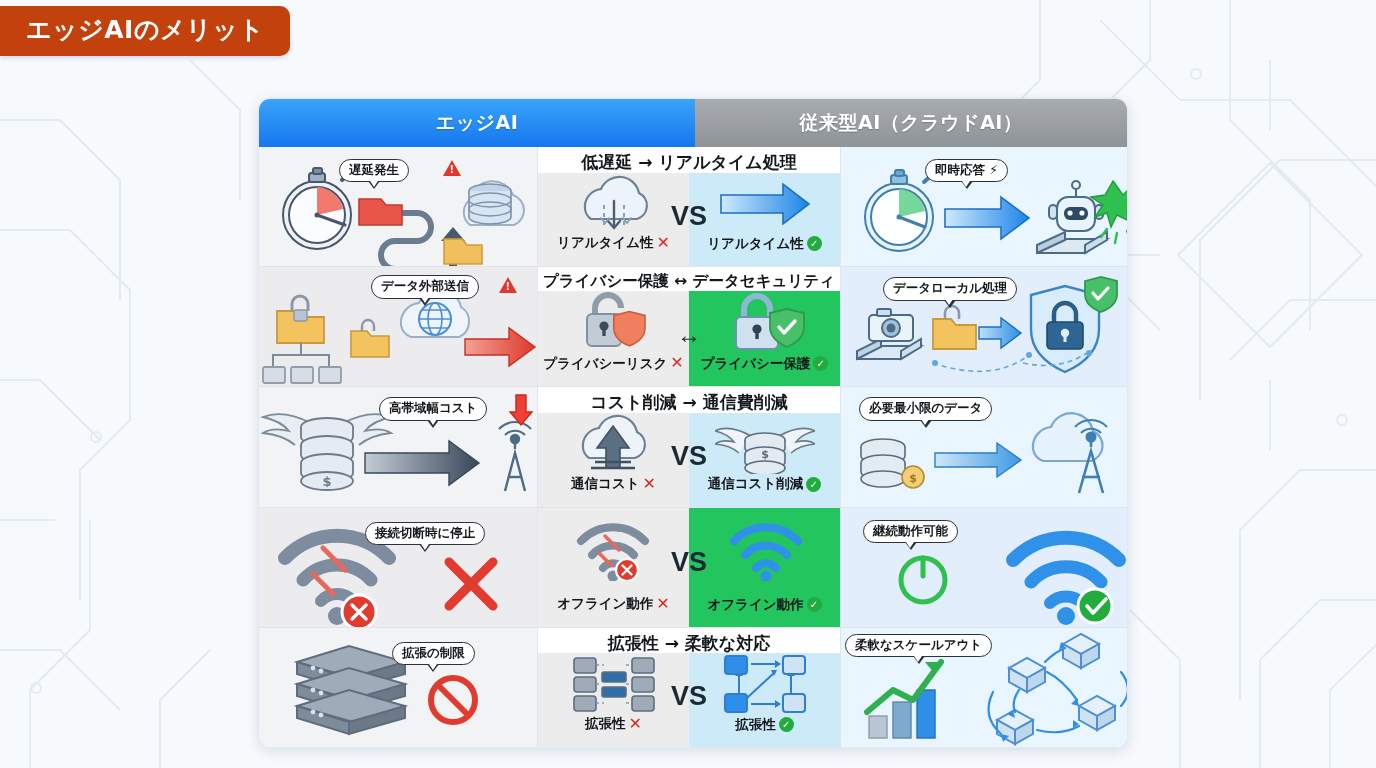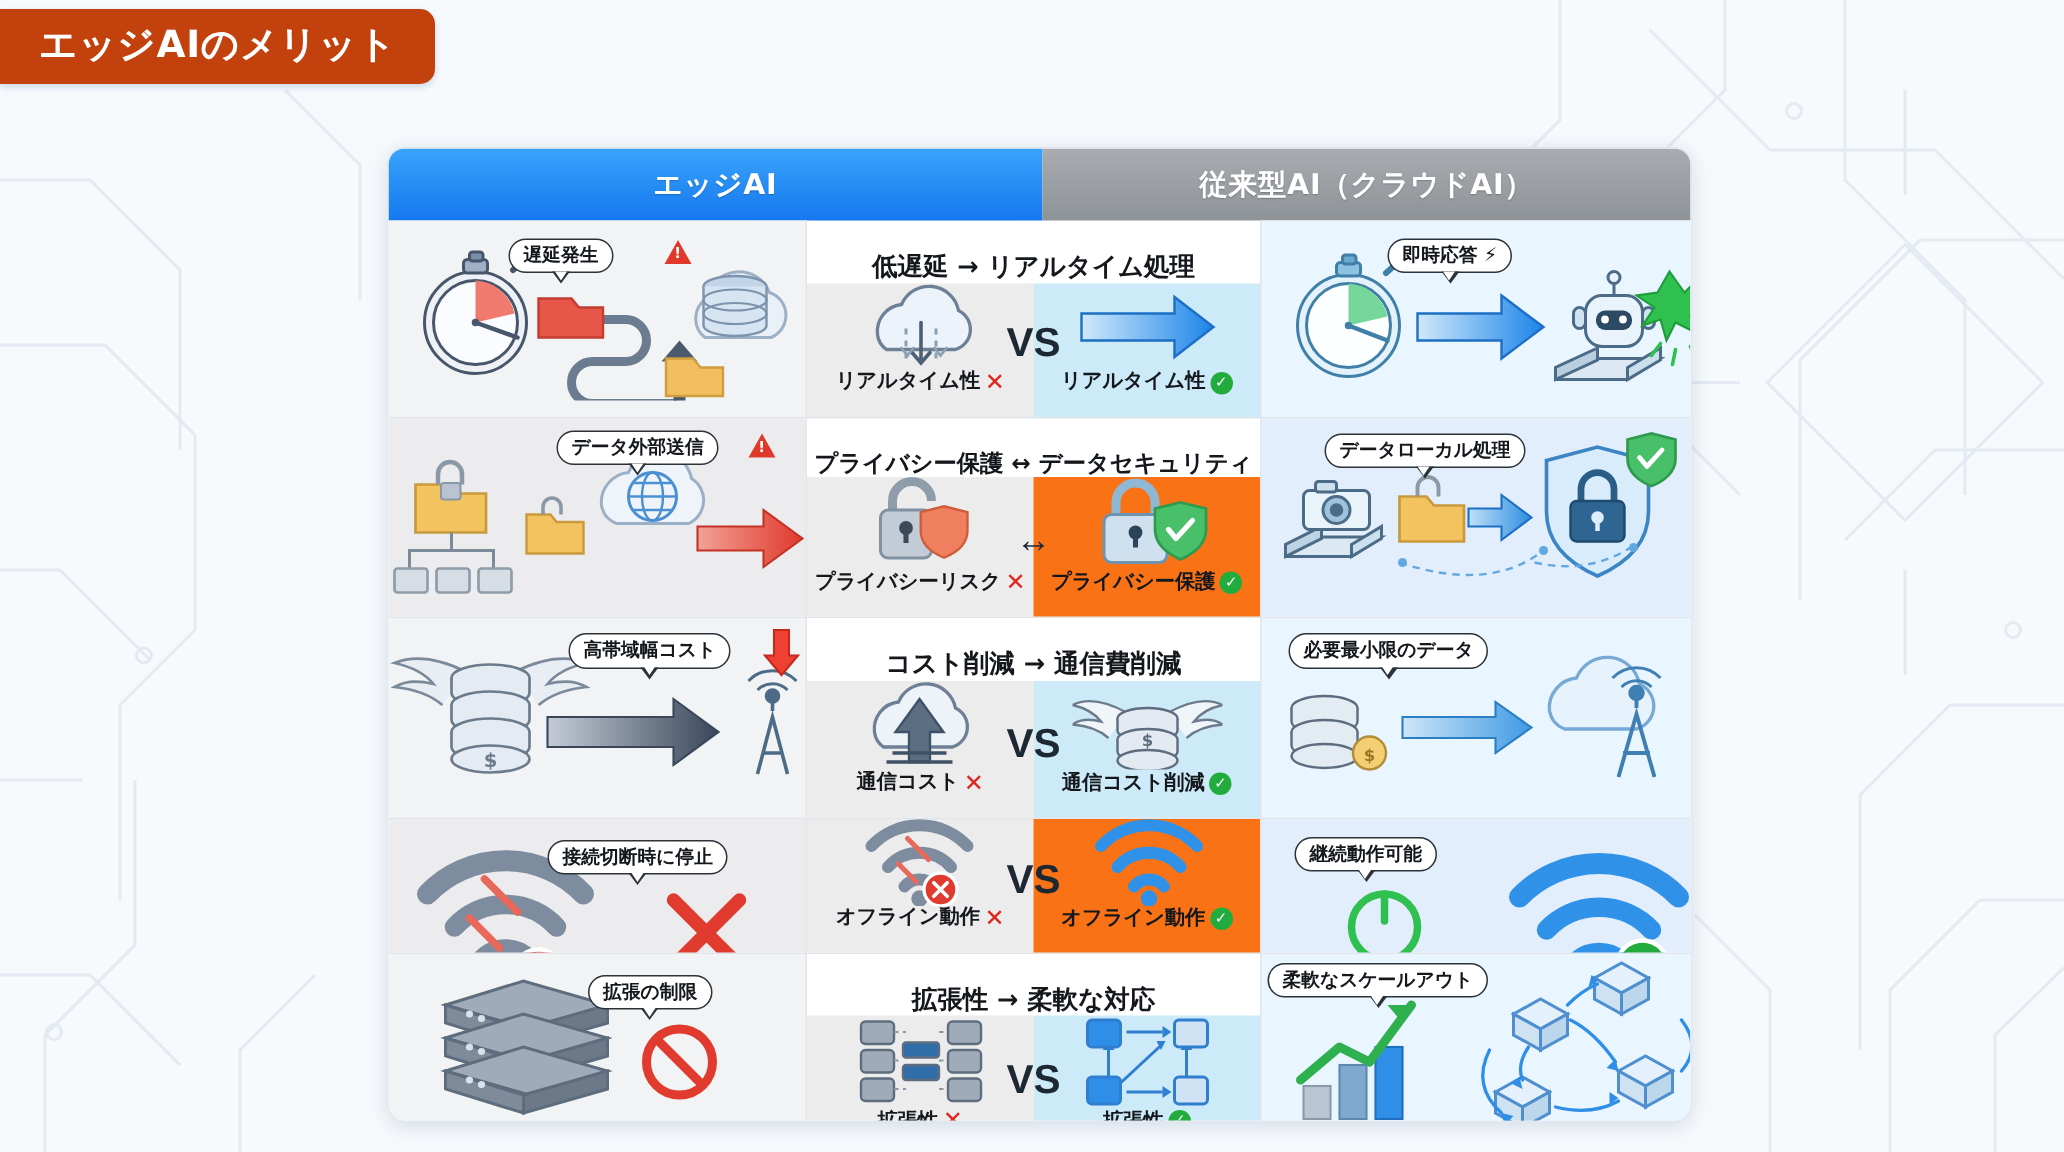--- a/index.html
+++ b/index.html
@@ -55,25 +55,25 @@
   
   .cell-mid{width:302px;flex:0 0 302px;display:flex;flex-direction:column;}
   
   .cell-right{flex:1;border-left:1px solid #e2e6ea;}
   .row.odd .cell-left{background:#f2f3f4;}
   .row.even .cell-left{background:#ececee;}
   .row.odd .cell-right{background:#e9f5ff;}
   .row.even .cell-right{background:#e2eefc;}
   .mid-half-l{background:#ececec;}
   .mid-half-r{background:#cdeaf8;}
-  .row.even .mid-half-r{background:#f97316;}
+  .row.even .mid-half-r{background:#22c55e;}
 
   .mid-title{
     text-align:center;font-size:17px;font-weight:bold;color:#14181c;
-    padding:6px 2px 0 2px;line-height:1.15;position:relative;z-index:3;margin-top:16px;
+    padding:6px 2px 0 2px;line-height:1.15;position:relative;z-index:3;
   }
   .mid-body{flex:1;display:flex;position:relative;}
   .mid-col{
     flex:1;display:flex;flex-direction:column;align-items:center;
     justify-content:flex-end;padding-bottom:15px;position:relative;
   }
   .mid-vs{
     position:absolute;left:50%;top:46%;transform:translate(-50%,-50%);
     font-size:27px;font-weight:bold;color:#1d2833;z-index:4;
     font-family:"Liberation Sans",sans-serif;

